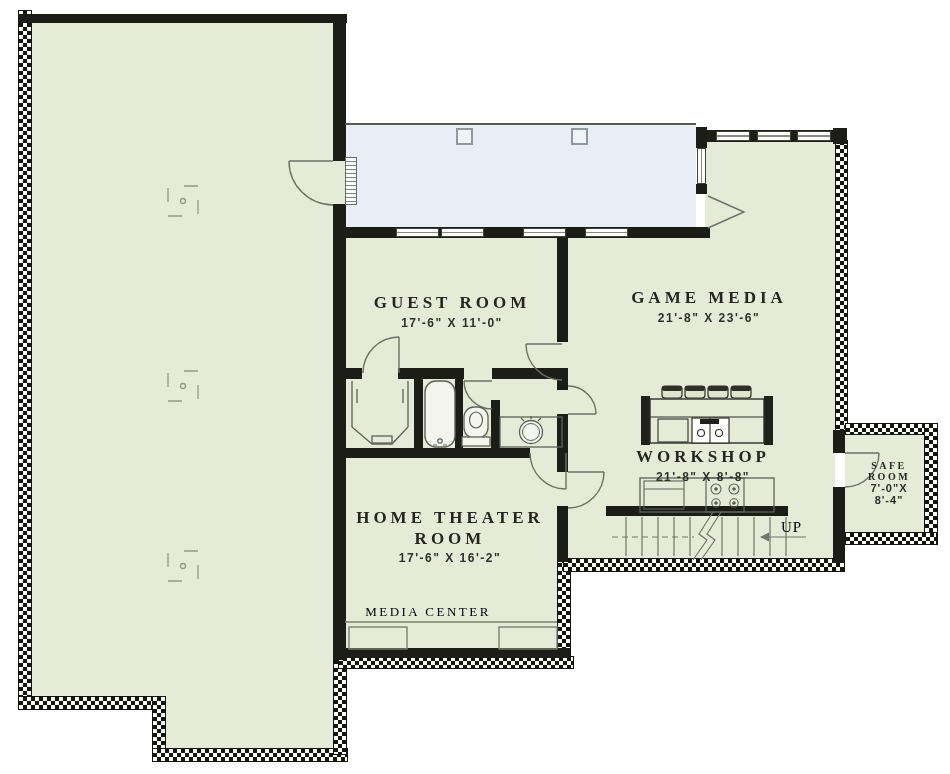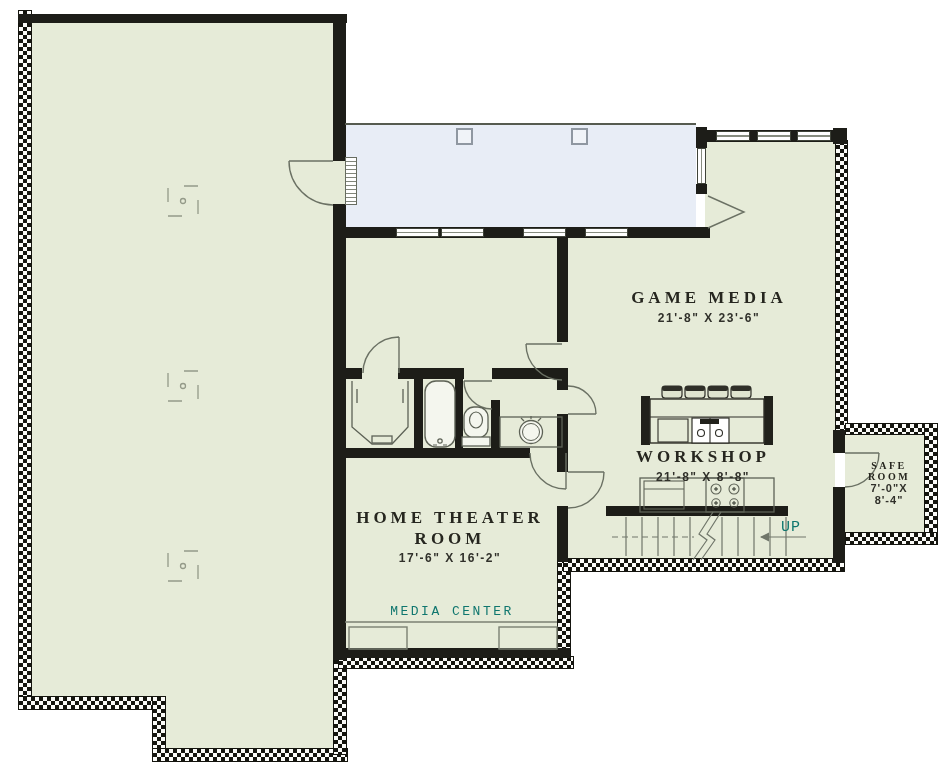--- a/index.html
+++ b/index.html
@@ -21,21 +21,21 @@
   .tline{position:absolute;background:#565b50}
   .steps{position:absolute;border:1px solid #676c60;
     background:repeating-linear-gradient(180deg,#fff 0 3px,#80857a 3px 4px)}
   .lbl{position:absolute;transform:translateX(-50%);text-align:center;white-space:nowrap}
   .rname{font-family:"Liberation Serif",serif;font-weight:700;font-size:17px;
          letter-spacing:4px;color:#26261f;line-height:1.22}
   .rname.sm{font-size:10px;letter-spacing:2.5px;line-height:1.12}
   .rdims{font-family:"Liberation Sans",sans-serif;font-weight:700;font-size:12px;
          letter-spacing:1.5px;color:#30302a;margin-top:2px}
   .rdims.sm{font-size:11px;letter-spacing:1px;margin-top:0;font-weight:700;color:#30302a}
-  .gray{position:absolute;font-family:Liberation Mono, monospace;color:#0f766e;
+  .gray{position:absolute;font-family:Liberation Serif, serif;color:#000000;
         letter-spacing:2.5px;font-size:13px;white-space:nowrap}
   svg.layer{position:absolute;left:0;top:0}
 </style>
 </head>
 <body>
 
 <div id="plan">
 
   <div class="fill" style="left:30px;top:21px;width:315px;height:689px"></div>
   <div class="fill" style="left:164px;top:700px;width:170px;height:52px"></div>
@@ -183,36 +183,40 @@
       <path d="M806,537 H761"></path>
       <polygon points="760,537 769,532.5 769,541.5" fill="#70766a" stroke="none"></polygon>
     </g>
     <g stroke="#7b8173" stroke-width="1.4" fill="none">
       <path d="M345,622 H557"></path>
       <rect x="349" y="627" width="58" height="22"></rect>
       <rect x="499" y="627" width="58" height="22"></rect>
     </g>
   </svg>
 
+  <div class="lbl" style="left:452px;top:293px">
+    <div class="rname">GUEST ROOM</div>
+    <div class="rdims">17'-6" X 11'-0"</div>
+  </div>
   <div class="lbl" style="left:709px;top:288px">
     <div class="rname">GAME MEDIA</div>
     <div class="rdims">21'-8" X 23'-6"</div>
   </div>
   <div class="lbl" style="left:703px;top:447px">
     <div class="rname">WORKSHOP</div>
     <div class="rdims">21'-8" X 8'-8"</div>
   </div>
   <div class="lbl" style="left:450px;top:508px">
     <div class="rname">HOME THEATER</div>
     <div class="rname">ROOM</div>
     <div class="rdims">17'-6" X 16'-2"</div>
   </div>
   <div class="lbl" style="left:889px;top:460px">
     <div class="rname sm">SAFE</div>
     <div class="rname sm">ROOM</div>
     <div class="rdims sm">7'-0"X</div>
     <div class="rdims sm">8'-4"</div>
   </div>
 
-  <div class="gray" style="left:452px;top:604px;transform:translateX(-50%)">MEDIA CENTER</div>
+  <div class="gray" style="left:428px;top:604px;transform:translateX(-50%)">MEDIA CENTER</div>
   <div class="gray" style="left:781px;top:519px;font-size:15px;letter-spacing:1px">UP</div>
 
 </div>
 
 </body></html>

